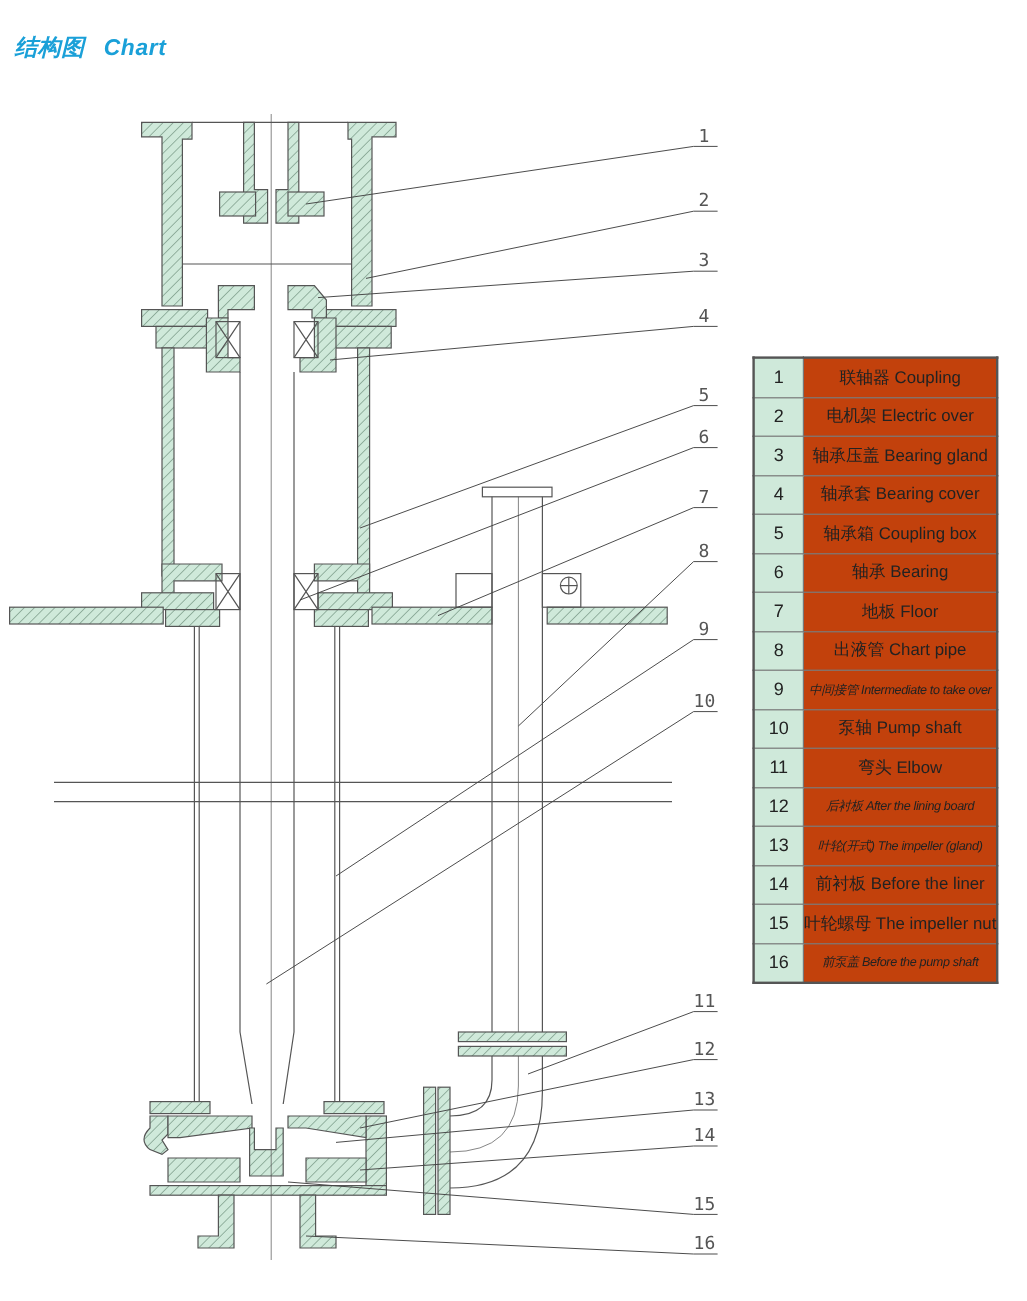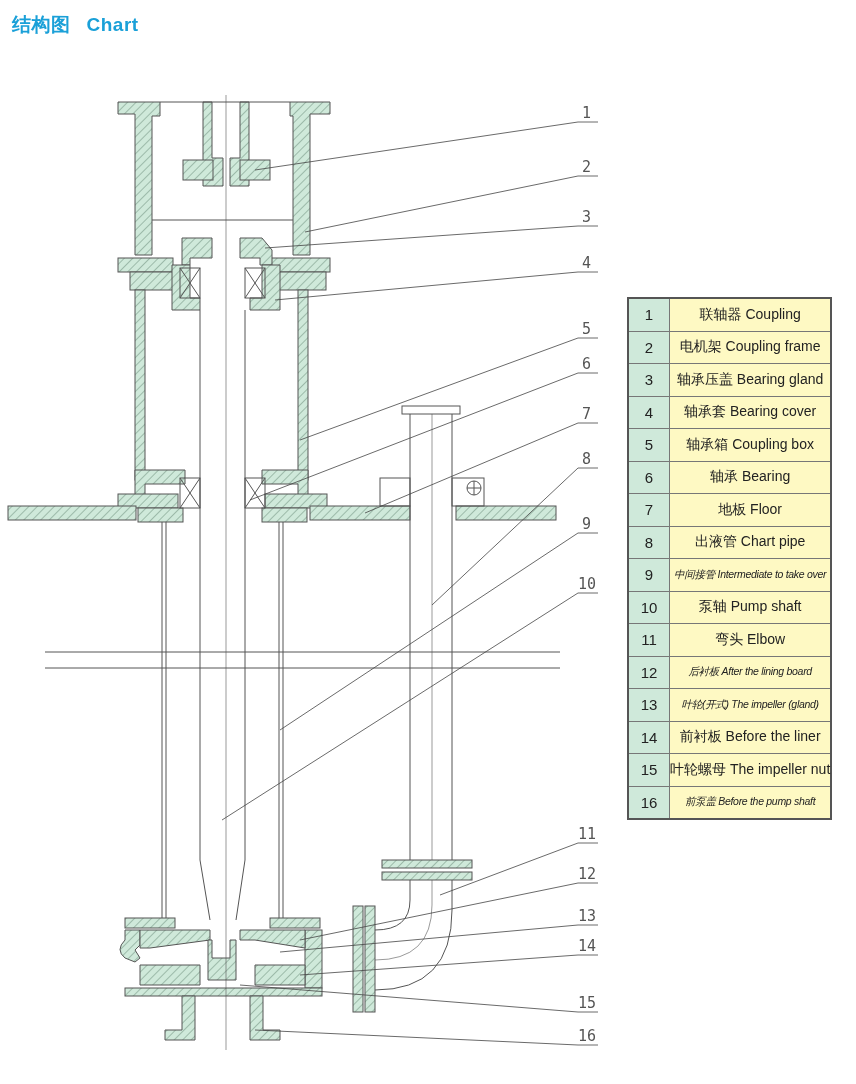--- a/index.html
+++ b/index.html
@@ -1,23 +1,23 @@
 <!DOCTYPE html>
 <html><head>
 <meta charset="utf-8">
 <style>
   html, body { margin: 0; padding: 0; background: #ffffff; }
   body { width: 856px; height: 1084px; position: relative; overflow: hidden; font-family: "DejaVu Sans", sans-serif; }
-  .title { position: absolute; left: 12px; top: 12px; font-weight: bold; font-size: 19px; color: #1aa0d8; letter-spacing: 0.5px; }
+  .title { position: absolute; left: 12px; top: 27px; font-weight: bold; font-size: 19px; color: #1aa0d8; letter-spacing: 0.5px; font-style: italic; }
   .title .en { margin-left: 16px; font-family: "Liberation Sans", sans-serif; font-weight: bold; }
   svg.drawing { position: absolute; left: 0; top: 0; }
   .legend { position: absolute; left: 627px; top: 297px; border-collapse: collapse; border: 2px solid #555; }
   .legend td { border: 1px solid #777; height: 31.5px; padding: 0; font-family: "Liberation Sans", sans-serif; color: #222; }
   .legend td.num { width: 40px; background: #cfe9da; text-align: center; font-size: 15px; }
-  .legend td.lbl { width: 148px; background: #fef9c3; text-align: center; font-size: 14px; white-space: nowrap; }
+  .legend td.lbl { width: 148px; background: #c2410c; text-align: center; font-size: 14px; white-space: nowrap; }
   .legend td.lbl.small { font-size: 10.5px; letter-spacing: -0.3px; font-style: italic; }
   .callout { font-family: "DejaVu Sans Mono", monospace; font-size: 15px; fill: #555; }
 </style>
 </head>
 <body>
 
 <div class="title">
   <span>结构图</span><span class="en">Chart</span>
 </div>
 
@@ -187,21 +187,21 @@
 </svg>
 
 <table class="legend">
   <tbody>
     <tr>
         <td class="num">1</td>
         <td class="lbl">联轴器 Coupling</td>
       </tr>
     <tr>
         <td class="num">2</td>
-        <td class="lbl">电机架 Coupling frame</td>
+        <td class="lbl">电机架 Electric over</td>
       </tr>
     <tr>
         <td class="num">3</td>
         <td class="lbl">轴承压盖 Bearing gland</td>
       </tr>
     <tr>
         <td class="num">4</td>
         <td class="lbl">轴承套 Bearing cover</td>
       </tr>
     <tr>

